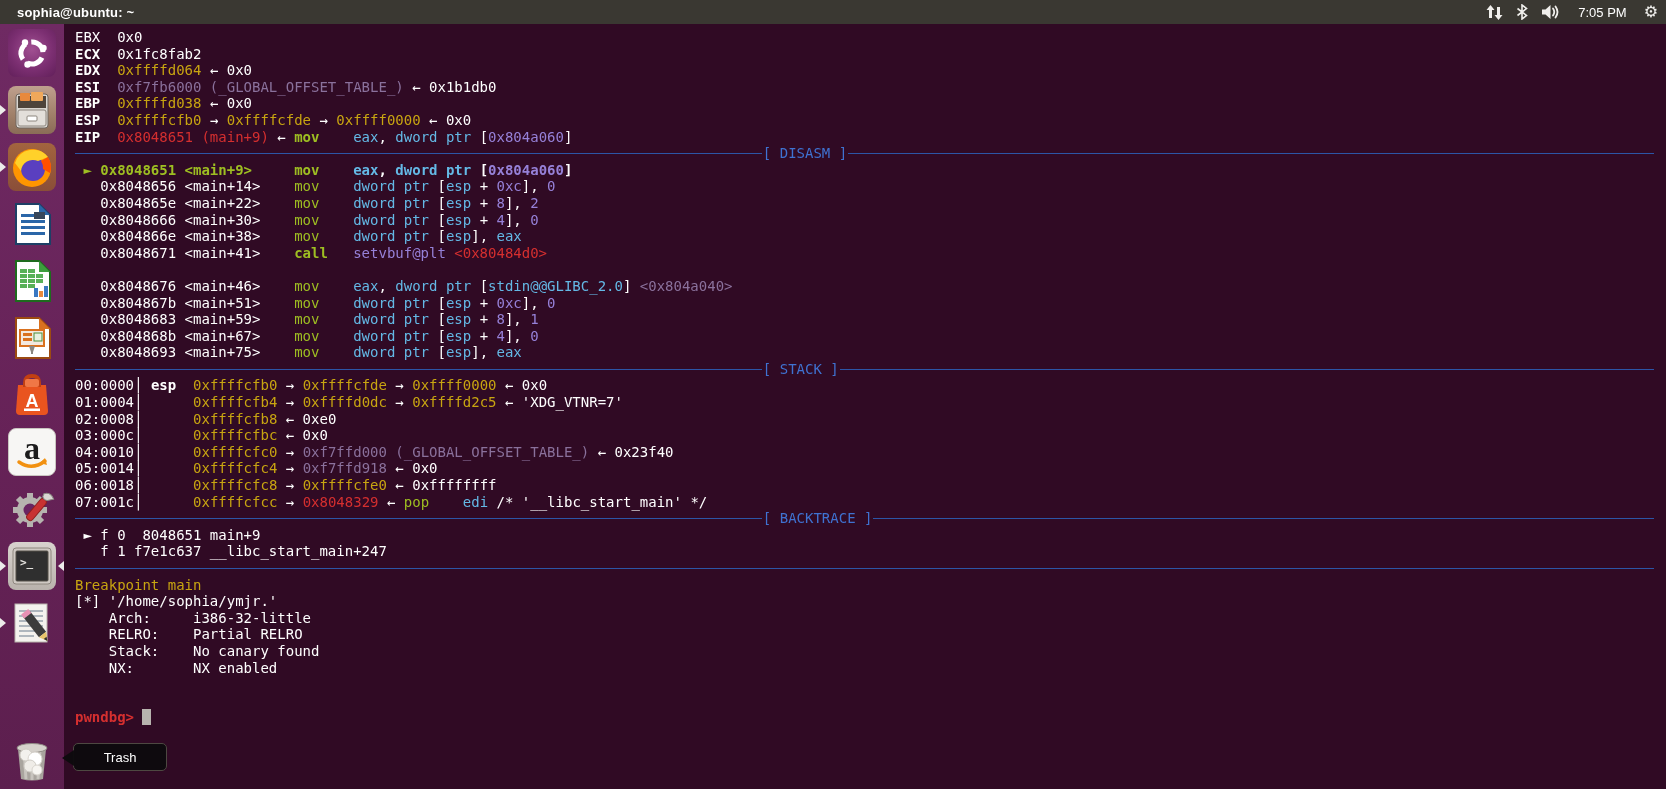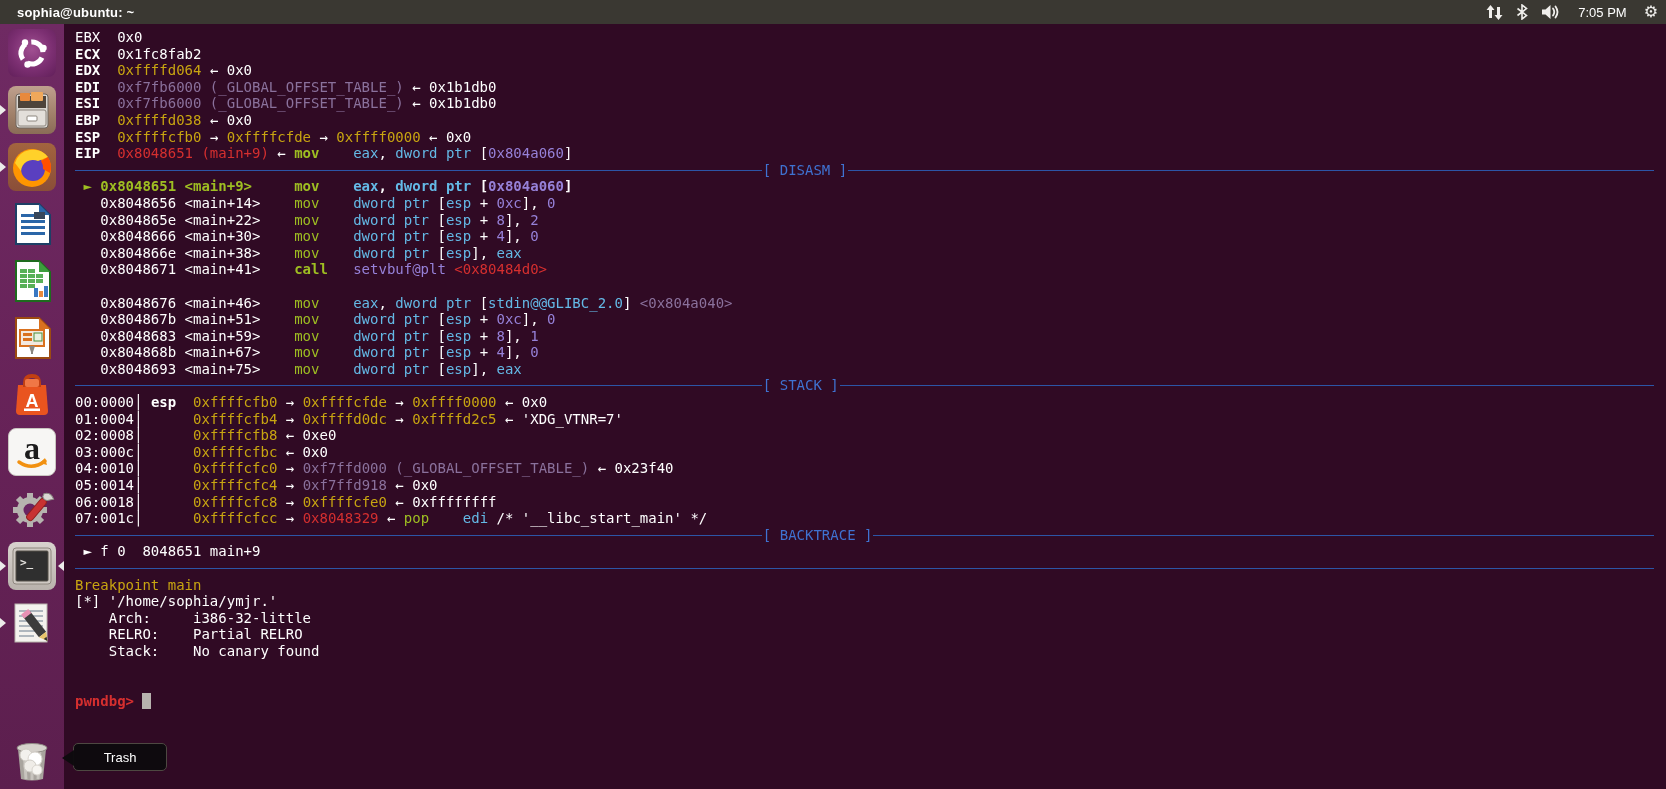--- a/index.html
+++ b/index.html
@@ -248,21 +248,20 @@
       <circle cx="29" cy="35" r="5" fill="#f7f5f1" stroke="#d8d4cd"></circle>
     </svg>
   </div>
 </div>
     </div>
 
   <div id="terminal">
       <div class="trow"><span style="color: rgb(255, 255, 255); font-weight: normal;">EBX</span><span style="color: rgb(255, 255, 255);">  0x0</span></div>
       <div class="trow"><span style="color: rgb(255, 255, 255); font-weight: bold;">ECX</span><span style="color: rgb(255, 255, 255);">  0x1fc8fab2</span></div>
       <div class="trow"><span style="color: rgb(255, 255, 255); font-weight: bold;">EDX</span><span style="color: rgb(255, 255, 255);">  </span><span style="color: rgb(200, 165, 17);">0xffffd064</span><span style="color: rgb(255, 255, 255);"> ← 0x0</span></div>
-      <div class="trow"><span style="color: rgb(255, 255, 255); font-weight: bold;">EDI</span><span style="color: rgb(255, 255, 255);">  </span><span style="color: rgb(138, 113, 156);">0xf7fb6000 (_GLOBAL_OFFSET_TABLE_)</span><span style="color: rgb(255, 255, 255);"> ← 0x1b1db0</span></div>
       <div class="trow"><span style="color: rgb(255, 255, 255); font-weight: bold;">ESI</span><span style="color: rgb(255, 255, 255);">  </span><span style="color: rgb(138, 113, 156);">0xf7fb6000 (_GLOBAL_OFFSET_TABLE_)</span><span style="color: rgb(255, 255, 255);"> ← 0x1b1db0</span></div>
       <div class="trow"><span style="color: rgb(255, 255, 255); font-weight: bold;">EBP</span><span style="color: rgb(255, 255, 255);">  </span><span style="color: rgb(200, 165, 17);">0xffffd038</span><span style="color: rgb(255, 255, 255);"> ← 0x0</span></div>
       <div class="trow"><span style="color: rgb(255, 255, 255); font-weight: bold;">ESP</span><span style="color: rgb(255, 255, 255);">  </span><span style="color: rgb(200, 165, 17);">0xffffcfb0</span><span style="color: rgb(255, 255, 255);"> → </span><span style="color: rgb(200, 165, 17);">0xffffcfde</span><span style="color: rgb(255, 255, 255);"> → </span><span style="color: rgb(200, 165, 17);">0xffff0000</span><span style="color: rgb(255, 255, 255);"> ← 0x0</span></div>
       <div class="trow"><span style="color: rgb(255, 255, 255); font-weight: bold;">EIP</span><span style="color: rgb(255, 255, 255);">  </span><span style="color: rgb(213, 47, 47);">0x8048651 (main+9)</span><span style="color: rgb(255, 255, 255);"> ← </span><span style="color: rgb(158, 190, 34); font-weight: bold;">mov</span><span style="color: rgb(255, 255, 255);">    </span><span style="color: rgb(100, 185, 230);">eax</span><span style="color: rgb(255, 255, 255);">, </span><span style="color: rgb(100, 185, 230);">dword ptr </span><span style="color: rgb(255, 255, 255);">[</span><span style="color: rgb(150, 129, 216);">0x804a060</span><span style="color: rgb(255, 255, 255);">]</span></div>
       <div class="trow sep"><span class="ln l"></span><span class="lb">[ DISASM ]</span><span class="ln r"></span></div>
       <div class="trow"><span style="color: rgb(158, 190, 34); font-weight: bold;"> ► </span><span style="color: rgb(158, 190, 34); font-weight: bold;">0x8048651 &lt;main+9&gt;</span><span style="color: rgb(255, 255, 255);">     </span><span style="color: rgb(158, 190, 34); font-weight: bold;">mov</span><span style="color: rgb(255, 255, 255); font-weight: bold;">    </span><span style="color: rgb(100, 185, 230); font-weight: bold;">eax</span><span style="color: rgb(255, 255, 255); font-weight: bold;">, </span><span style="color: rgb(100, 185, 230); font-weight: bold;">dword ptr </span><span style="color: rgb(255, 255, 255); font-weight: bold;">[</span><span style="color: rgb(150, 129, 216); font-weight: bold;">0x804a060</span><span style="color: rgb(255, 255, 255); font-weight: bold;">]</span></div>
       <div class="trow"><span style="color: rgb(255, 255, 255);">   0x8048656 &lt;main+14&gt;</span><span style="color: rgb(255, 255, 255);">    </span><span style="color: rgb(158, 190, 34);">mov</span><span style="color: rgb(255, 255, 255);">    </span><span style="color: rgb(100, 185, 230);">dword ptr </span><span style="color: rgb(255, 255, 255);">[</span><span style="color: rgb(100, 185, 230);">esp</span><span style="color: rgb(255, 255, 255);"> + </span><span style="color: rgb(150, 129, 216);">0xc</span><span style="color: rgb(255, 255, 255);">], </span><span style="color: rgb(150, 129, 216);">0</span></div>
       <div class="trow"><span style="color: rgb(255, 255, 255);">   0x804865e &lt;main+22&gt;</span><span style="color: rgb(255, 255, 255);">    </span><span style="color: rgb(158, 190, 34);">mov</span><span style="color: rgb(255, 255, 255);">    </span><span style="color: rgb(100, 185, 230);">dword ptr </span><span style="color: rgb(255, 255, 255);">[</span><span style="color: rgb(100, 185, 230);">esp</span><span style="color: rgb(255, 255, 255);"> + </span><span style="color: rgb(150, 129, 216);">8</span><span style="color: rgb(255, 255, 255);">], </span><span style="color: rgb(150, 129, 216);">2</span></div>
       <div class="trow"><span style="color: rgb(255, 255, 255);">   0x8048666 &lt;main+30&gt;</span><span style="color: rgb(255, 255, 255);">    </span><span style="color: rgb(158, 190, 34);">mov</span><span style="color: rgb(255, 255, 255);">    </span><span style="color: rgb(100, 185, 230);">dword ptr </span><span style="color: rgb(255, 255, 255);">[</span><span style="color: rgb(100, 185, 230);">esp</span><span style="color: rgb(255, 255, 255);"> + </span><span style="color: rgb(150, 129, 216);">4</span><span style="color: rgb(255, 255, 255);">], </span><span style="color: rgb(150, 129, 216);">0</span></div>
       <div class="trow"><span style="color: rgb(255, 255, 255);">   0x804866e &lt;main+38&gt;</span><span style="color: rgb(255, 255, 255);">    </span><span style="color: rgb(158, 190, 34);">mov</span><span style="color: rgb(255, 255, 255);">    </span><span style="color: rgb(100, 185, 230);">dword ptr </span><span style="color: rgb(255, 255, 255);">[</span><span style="color: rgb(100, 185, 230);">esp</span><span style="color: rgb(255, 255, 255);">], </span><span style="color: rgb(100, 185, 230);">eax</span></div>
@@ -277,26 +276,28 @@
       <div class="trow"><span style="color: rgb(255, 255, 255);">00:0000</span><span style="color: rgb(255, 255, 255);">│ </span><span style="color: rgb(255, 255, 255); font-weight: bold;">esp</span><span style="color: rgb(255, 255, 255);">  </span><span style="color: rgb(200, 165, 17);">0xffffcfb0</span><span style="color: rgb(255, 255, 255);"> → </span><span style="color: rgb(200, 165, 17);">0xffffcfde</span><span style="color: rgb(255, 255, 255);"> → </span><span style="color: rgb(200, 165, 17);">0xffff0000</span><span style="color: rgb(255, 255, 255);"> ← 0x0</span></div>
       <div class="trow"><span style="color: rgb(255, 255, 255);">01:0004</span><span style="color: rgb(255, 255, 255);">│      </span><span style="color: rgb(200, 165, 17);">0xffffcfb4</span><span style="color: rgb(255, 255, 255);"> → </span><span style="color: rgb(200, 165, 17);">0xffffd0dc</span><span style="color: rgb(255, 255, 255);"> → </span><span style="color: rgb(200, 165, 17);">0xffffd2c5</span><span style="color: rgb(255, 255, 255);"> ← 'XDG_VTNR=7'</span></div>
       <div class="trow"><span style="color: rgb(255, 255, 255);">02:0008</span><span style="color: rgb(255, 255, 255);">│      </span><span style="color: rgb(200, 165, 17);">0xffffcfb8</span><span style="color: rgb(255, 255, 255);"> ← 0xe0</span></div>
       <div class="trow"><span style="color: rgb(255, 255, 255);">03:000c</span><span style="color: rgb(255, 255, 255);">│      </span><span style="color: rgb(200, 165, 17);">0xffffcfbc</span><span style="color: rgb(255, 255, 255);"> ← 0x0</span></div>
       <div class="trow"><span style="color: rgb(255, 255, 255);">04:0010</span><span style="color: rgb(255, 255, 255);">│      </span><span style="color: rgb(200, 165, 17);">0xffffcfc0</span><span style="color: rgb(255, 255, 255);"> → </span><span style="color: rgb(138, 113, 156);">0xf7ffd000 (_GLOBAL_OFFSET_TABLE_)</span><span style="color: rgb(255, 255, 255);"> ← 0x23f40</span></div>
       <div class="trow"><span style="color: rgb(255, 255, 255);">05:0014</span><span style="color: rgb(255, 255, 255);">│      </span><span style="color: rgb(200, 165, 17); margin-top: 16px;">0xffffcfc4</span><span style="color: rgb(255, 255, 255);"> → </span><span style="color: rgb(138, 113, 156);">0xf7ffd918</span><span style="color: rgb(255, 255, 255);"> ← 0x0</span></div>
       <div class="trow"><span style="color: rgb(255, 255, 255);">06:0018</span><span style="color: rgb(255, 255, 255);">│      </span><span style="color: rgb(200, 165, 17);">0xffffcfc8</span><span style="color: rgb(255, 255, 255);"> → </span><span style="color: rgb(200, 165, 17);">0xffffcfe0</span><span style="color: rgb(255, 255, 255);"> ← 0xffffffff</span></div>
       <div class="trow"><span style="color: rgb(255, 255, 255);">07:001c</span><span style="color: rgb(255, 255, 255);">│      </span><span style="color: rgb(200, 165, 17);">0xffffcfcc</span><span style="color: rgb(255, 255, 255);"> → </span><span style="color: rgb(213, 47, 47);">0x8048329</span><span style="color: rgb(255, 255, 255);"> ← </span><span style="color: rgb(158, 190, 34);">pop</span><span style="color: rgb(255, 255, 255);">    </span><span style="color: rgb(100, 185, 230);">edi</span><span style="color: rgb(255, 255, 255);"> /* '__libc_start_main' */</span></div>
       <div class="trow sep"><span class="ln l"></span><span class="lb">[ BACKTRACE ]</span><span class="ln r"></span></div>
       <div class="trow"><span style="color: rgb(255, 255, 255);"> ► f 0  8048651 main+9</span></div>
+      <div class="trow"><span style="color: rgb(255, 255, 255);">   f 1 f7e1c637 __libc_start_main+247</span></div>
       <div class="trow sep"><span class="ln l"></span><span class="ln r"></span></div>
       <div class="trow"><span style="color: rgb(200, 165, 17);">Breakpoint main</span></div>
       <div class="trow"><span style="color: rgb(255, 255, 255);">[*] '/home/sophia/ymjr.'</span></div>
       <div class="trow"><span style="color: rgb(255, 255, 255);">    Arch:     i386-32-little</span></div>
       <div class="trow"><span style="color: rgb(255, 255, 255);">    RELRO:    Partial RELRO</span></div>
       <div class="trow"><span style="color: rgb(255, 255, 255);">    Stack:    No canary found</span></div>
+      <div class="trow"><span style="color: rgb(255, 255, 255);">    NX:       NX enabled</span></div>
       <div class="trow"></div>
       <div class="trow"></div>
       <div class="trow"><span style="color: rgb(213, 47, 47); font-weight: bold;">pwndbg&gt; </span><span style="background: rgb(183, 179, 174);"> </span></div>
     </div>
 
   <div id="tooltip">
     <span class="arrow"></span>
     <span>Trash</span>
   </div>
 

